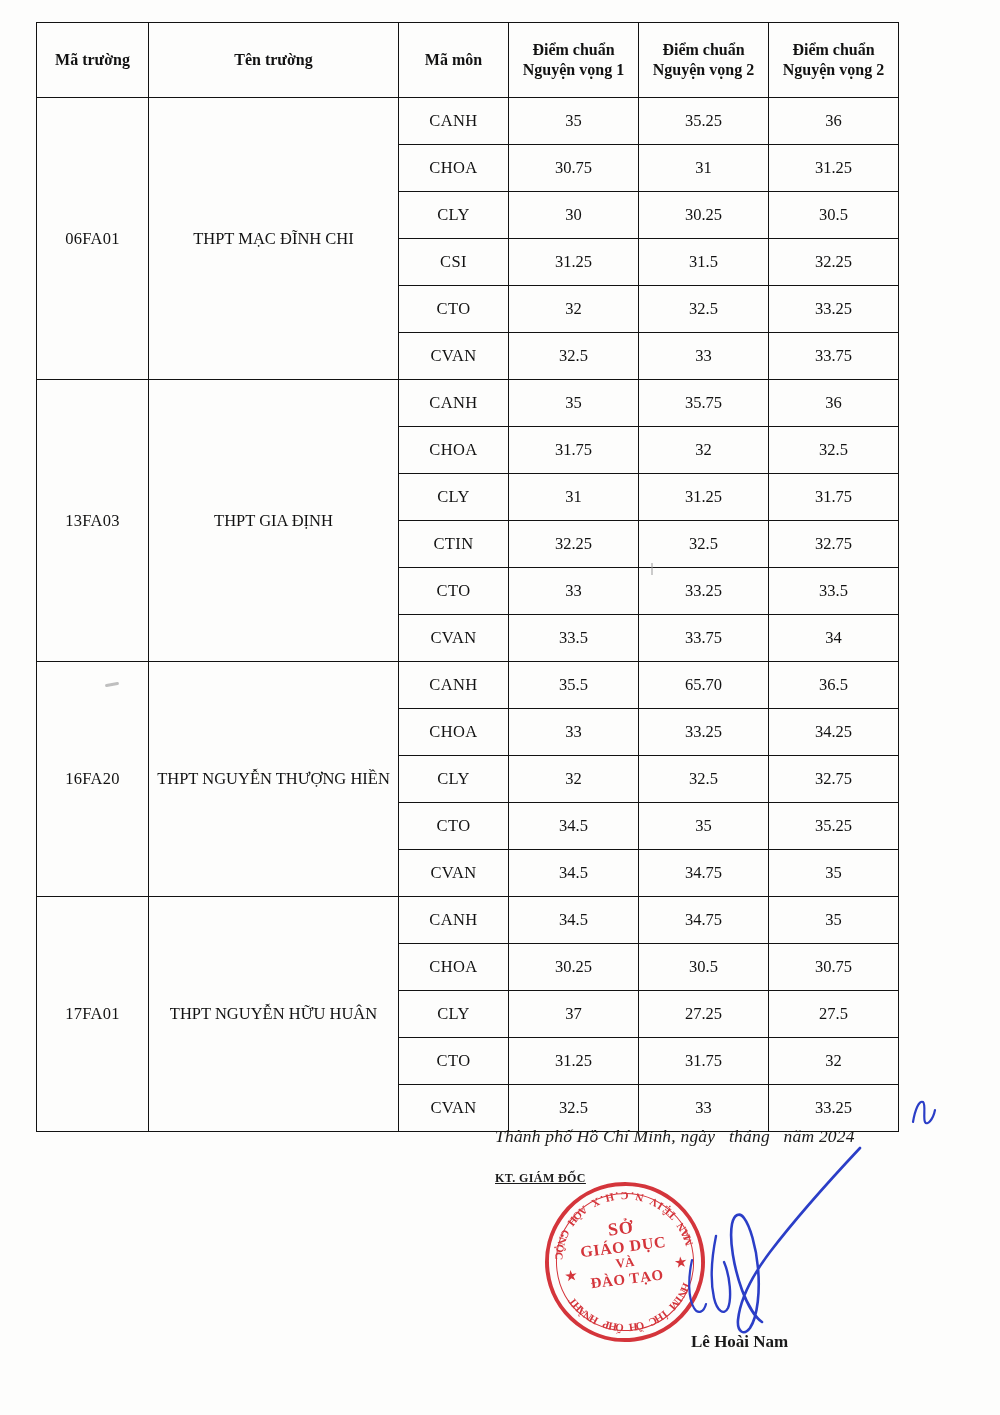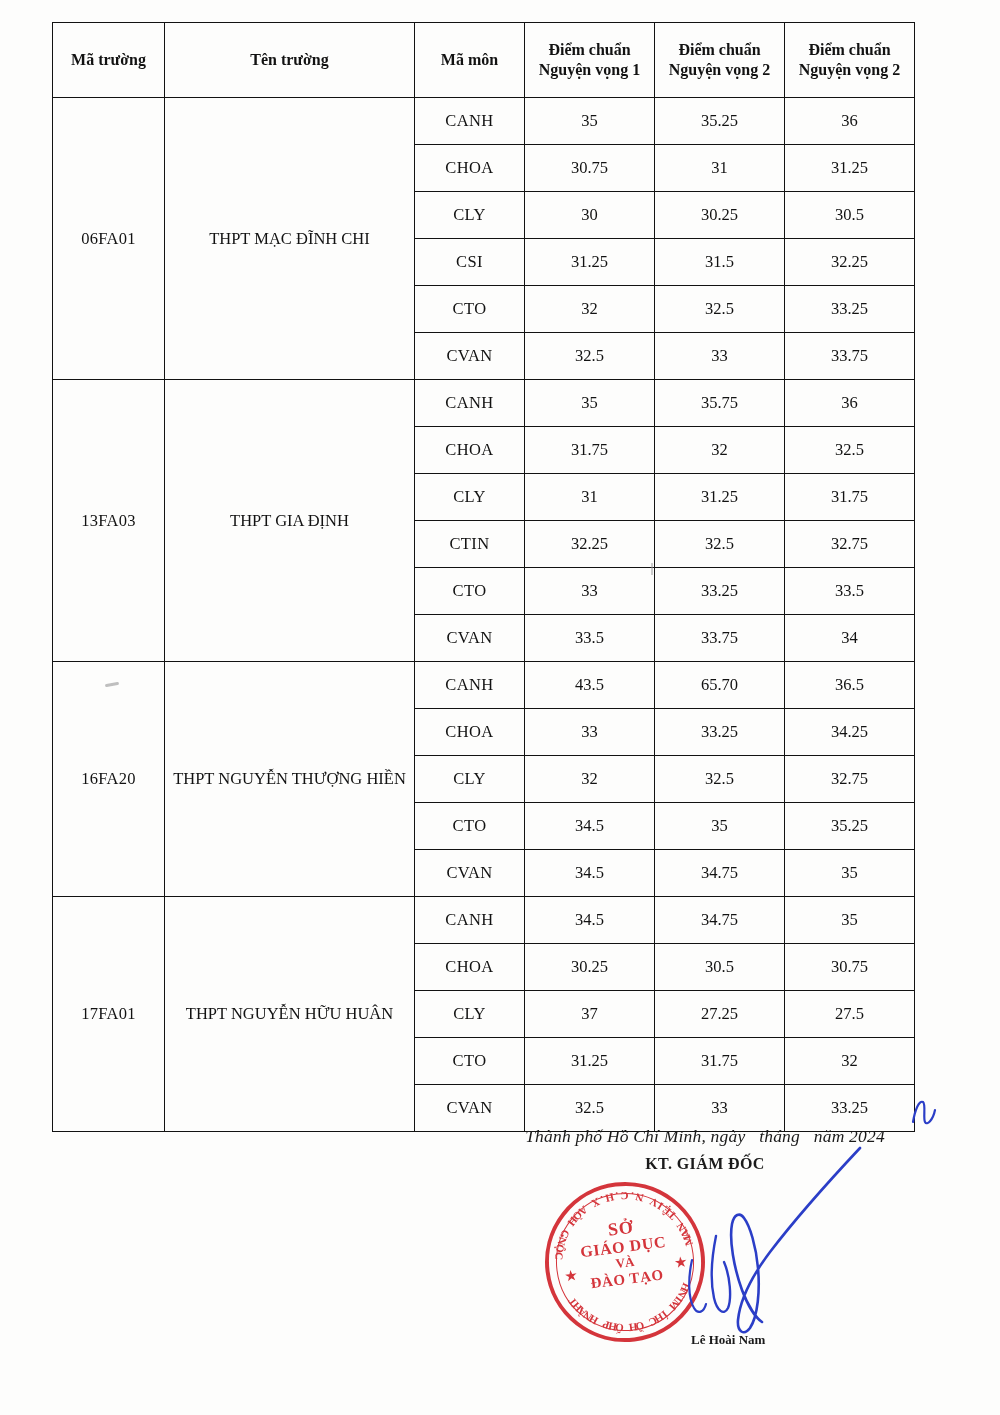--- a/index.html
+++ b/index.html
@@ -17,21 +17,21 @@
   }
 
   .page {
     position: absolute;
     inset: 0;
     background: #fdfdfc;
   }
 
   .table-wrap {
     position: absolute;
-    left: 52px;
+    left: 36px;
     top: 22px;
     width: 862px;
   }
 
   table.score-table {
     border-collapse: collapse;
     width: 862px;
     table-layout: fixed;
   }
 
@@ -102,47 +102,48 @@
     background: #9a9a9a;
     opacity: .5;
   }
 
   
   .sign-block {
     position: absolute;
     left: 495px;
     top: 1126px;
     width: 420px;
-    text-align: center;
+    text-align: left;
   }
   .sign-place {
     font-family: "Liberation Serif", serif;
     font-style: italic;
     font-size: 17.5px;
     letter-spacing: .2px;
     white-space: pre;
   }
   .sign-title1 {
-    margin-top: 8px;
-    font-weight: bold;
-    font-size: 16px;
+    margin-top: 24px;
+    font-weight: bold;
+    font-size: 12px;
     letter-spacing: .4px;
+    text-decoration: underline;
   }
   .sign-title2 {
     margin-top: 6px;
     font-weight: bold;
     font-size: 17.5px;
     letter-spacing: .4px;
   }
   .sign-name {
     position: absolute;
     left: 196px;
     top: 206px;
     font-weight: bold;
-    font-size: 13px;
+    font-size: 17px;
     white-space: nowrap;
   }
 
   
   .seal {
     position: absolute;
     left: 545px;
     top: 1182px;
     width: 160px;
     height: 160px;
@@ -325,21 +326,21 @@
           <tr>
             <td class="subject">CVAN</td>
             <td class="score">33.5</td>
             <td class="score">33.75</td>
             <td class="score">34</td>
           </tr>
           <tr>
             <td class="school-code" rowspan="5">16FA20</td>
             <td class="school-name" rowspan="5">THPT NGUYỄN THƯỢNG HIỀN</td>
             <td class="subject">CANH</td>
-            <td class="score">43.5</td>
+            <td class="score">35.5</td>
             <td class="score">65.70</td>
             <td class="score">36.5</td>
           </tr>
           <tr>
             <td class="subject">CHOA</td>
             <td class="score">33</td>
             <td class="score">33.25</td>
             <td class="score">34.25</td>
           </tr>
           <tr>

